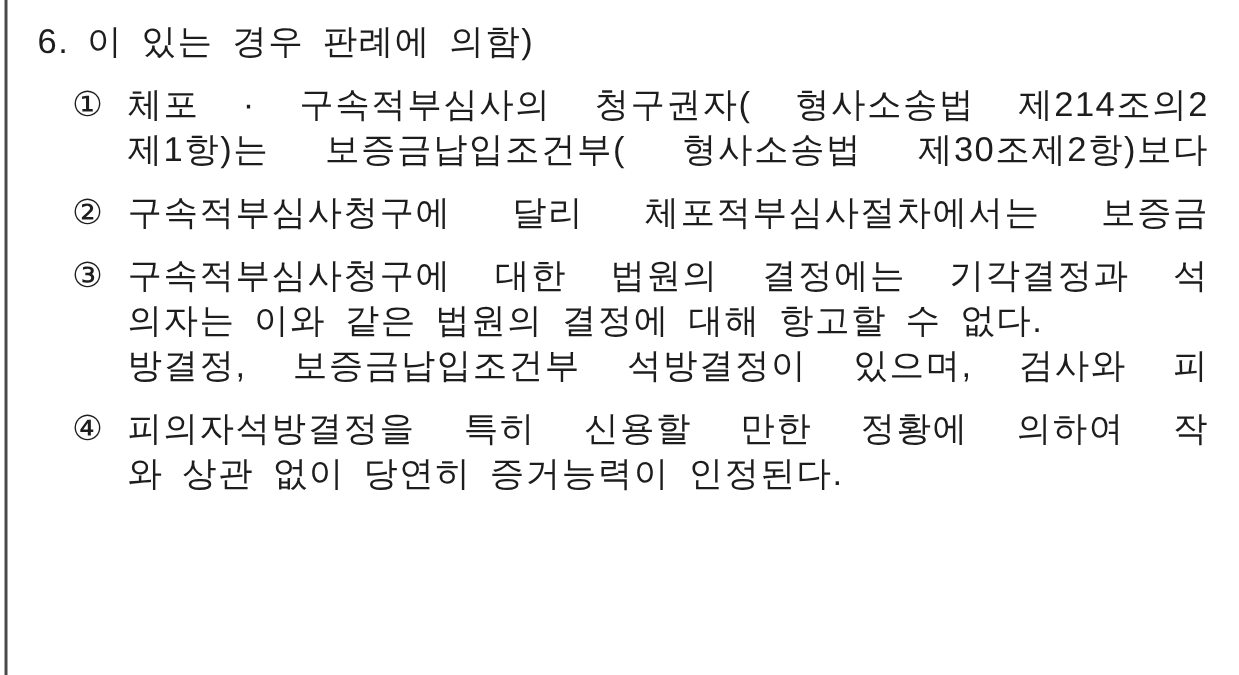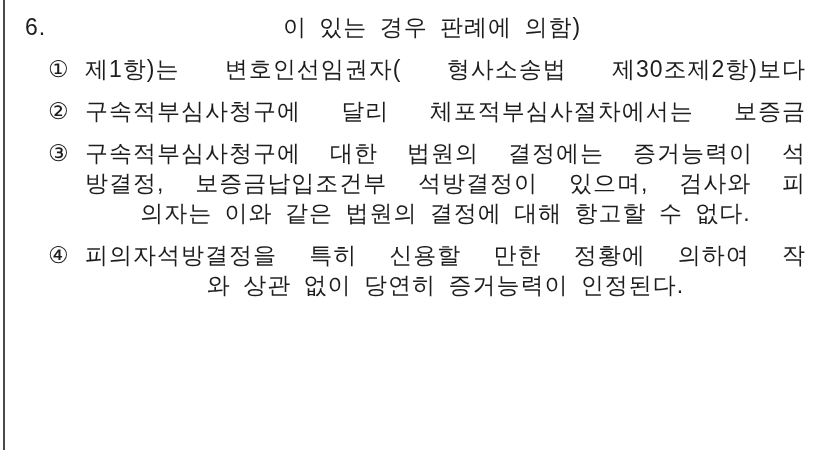--- a/index.html
+++ b/index.html
@@ -52,21 +52,21 @@
     flex: none;
     margin-left: 48px;
     width: 37px;
     line-height: 30px;
   }
   .opt-text { flex: none; width: 721px; }
   .line {
     height: 30px;
     overflow: hidden;
     white-space: normal;
-    text-align: center;
+    text-align: left;
   }
   .line.j {
     text-align: justify;
     text-align-last: justify;
   }
 </style>
 </head>
 <body>
 
 <div class="sheet">
@@ -77,37 +77,38 @@
     <div class="q-row">
       <div class="q-number">6.</div>
       <div class="q-text">
         <div class="line">이 있는 경우 판례에 의함)</div>
       </div>
     </div>
 
     <div class="option">
       <div class="opt-marker">①</div>
       <div class="opt-text">
-        <div class="line j">제1항)는 변호인선임권자( 형사소송법 제30조제2항)보다</div>
+        <div class="line j">체포 · 구속적부심사의 청구권자( 형사소송법 제214조의2</div>
+        <div class="line j">제1항)는 보증금납입조건부( 형사소송법 제30조제2항)보다</div>
       </div>
     </div>
 
     <div class="option">
       <div class="opt-marker">②</div>
       <div class="opt-text">
         <div class="line j">구속적부심사청구에 달리 체포적부심사절차에서는 보증금</div>
       </div>
     </div>
 
     <div class="option">
       <div class="opt-marker">③</div>
       <div class="opt-text">
-        <div class="line j">구속적부심사청구에 대한 법원의 결정에는 증거능력이 석</div>
+        <div class="line j">구속적부심사청구에 대한 법원의 결정에는 기각결정과 석</div>
+        <div class="line">의자는 이와 같은 법원의 결정에 대해 항고할 수 없다.</div>
         <div class="line j">방결정, 보증금납입조건부 석방결정이 있으며, 검사와 피</div>
-        <div class="line">의자는 이와 같은 법원의 결정에 대해 항고할 수 없다.</div>
       </div>
     </div>
 
     <div class="option">
       <div class="opt-marker">④</div>
       <div class="opt-text">
         <div class="line j">피의자석방결정을 특히 신용할 만한 정황에 의하여 작</div>
         <div class="line">와 상관 없이 당연히 증거능력이 인정된다.</div>
       </div>
     </div>

